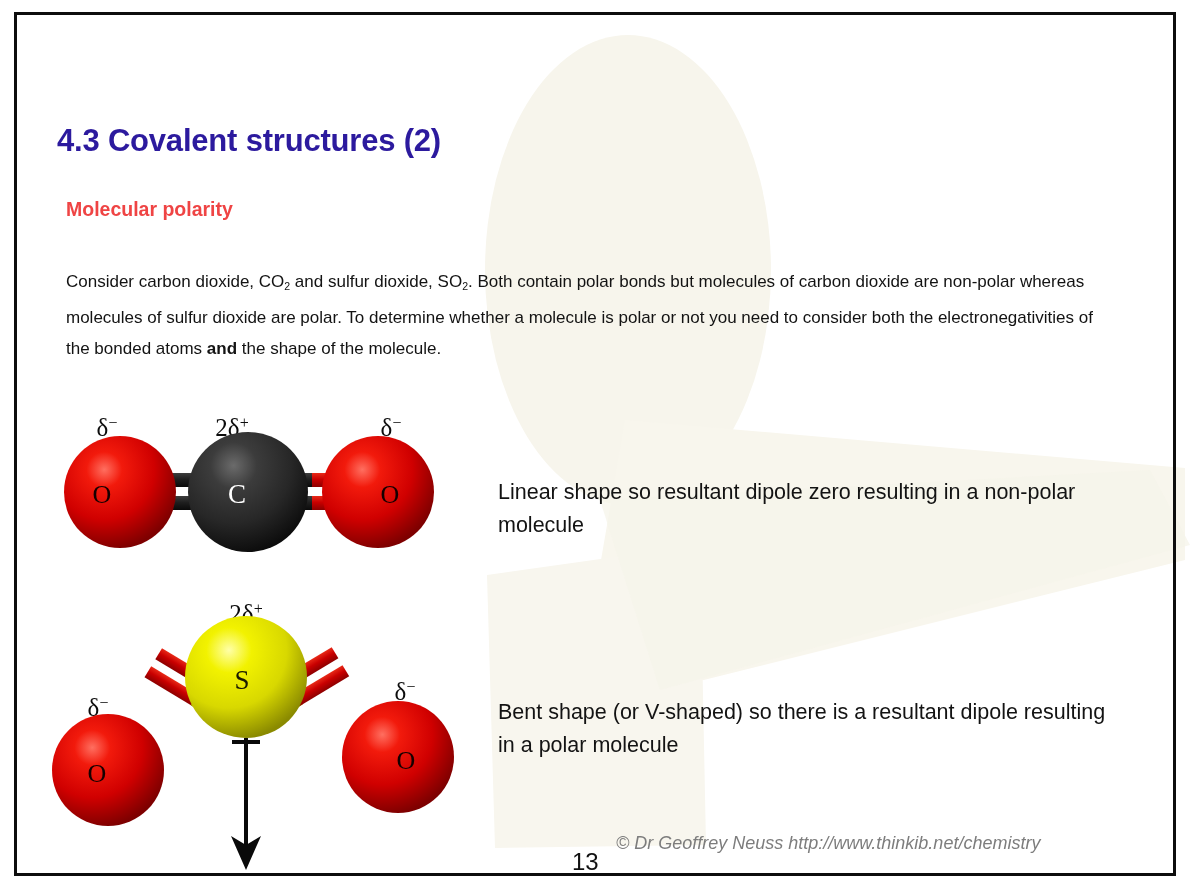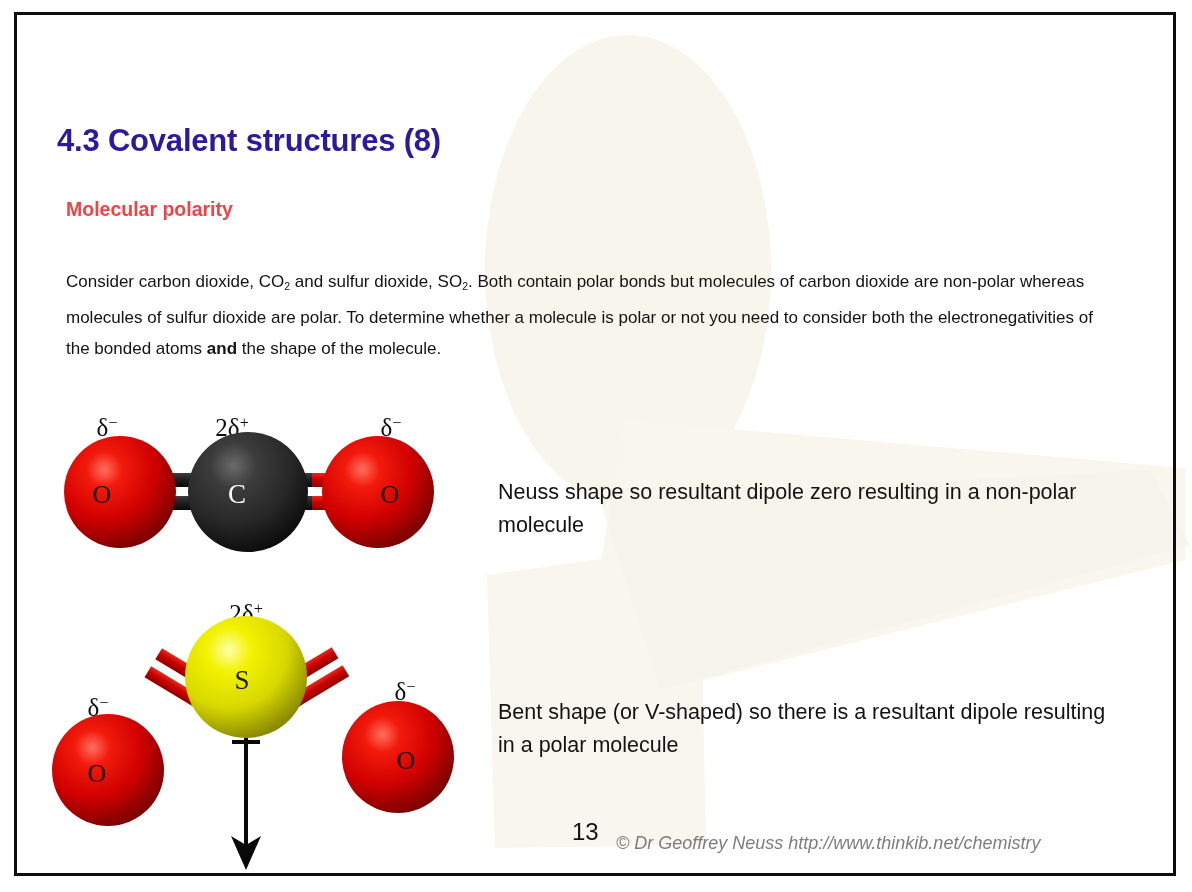--- a/index.html
+++ b/index.html
@@ -100,21 +100,21 @@
     line-height:33px;
     color:#131313;
     z-index:3;
     width:620px;
   }
   #side-text-1{left:498px;top:476px;}
   #side-text-2{left:498px;top:696px;}
 
   
   #page-num{
-    position:absolute;left:572px;top:818px;
+    position:absolute;left:572px;top:848px;
     font-family:"Liberation Sans", sans-serif;
     font-size:24px;
     color:#111111;
     z-index:4;
   }
   #copyright{
     position:absolute;left:616px;top:833px;
     font-family:"Liberation Sans", sans-serif;
     font-style:italic;
     font-size:18px;
@@ -129,21 +129,21 @@
 <div id="slide">
 
   <svg id="watermark" viewBox="0 0 1192 892" xmlns="http://www.w3.org/2000/svg" aria-hidden="true">
     <ellipse cx="628" cy="270" rx="143" ry="235" fill="#F7F5EC"></ellipse>
     <polygon points="625,420 1185,468 1185,560 575,712" fill="#F8F6ED"></polygon>
     <polygon points="487,575 700,545 706,845 495,848" fill="#F8F6EE"></polygon>
     <polygon points="600,500 1150,470 1190,545 660,690" fill="#F6F4E9" opacity="0.75"></polygon>
   </svg>
 
 
-  <div id="title">4.3 Covalent structures (8)</div>
+  <div id="title">4.3 Covalent structures (2)</div>
 
   <div id="subtitle">Molecular polarity</div>
 
   <div id="body-para">
     <span>Consider carbon dioxide, CO</span><sub>2</sub><span> and sulfur dioxide, SO</span><sub>2</sub><span>. Both contain polar bonds but molecules of carbon dioxide are non-polar whereas molecules of sulfur dioxide are polar. To determine whether a molecule is polar or not you need to consider both the electronegativities of the bonded atoms </span><b>and</b><span> the shape of the molecule.</span>
   </div>
 
   <div class="mol" id="co2-mol">
     <svg width="400" height="160" viewBox="0 0 400 160" xmlns="http://www.w3.org/2000/svg">
       <defs>
@@ -250,20 +250,20 @@
       </g>
 
       <g stroke="#090909" fill="#090909">
         <line x1="196" y1="146" x2="196" y2="258" stroke-width="4"></line>
         <line x1="182" y1="150" x2="210" y2="150" stroke-width="4"></line>
         <polygon points="196,278 181,244 196,253 211,244" stroke="none"></polygon>
       </g>
     </svg>
   </div>
 
-  <div class="side-text" id="side-text-1">Neuss shape so resultant dipole zero resulting in a non-polar molecule</div>
+  <div class="side-text" id="side-text-1">Linear shape so resultant dipole zero resulting in a non-polar molecule</div>
   <div class="side-text" id="side-text-2">Bent shape (or V-shaped) so there is a resultant dipole resulting in a polar molecule</div>
 
   <div id="page-num">13</div>
   <div id="copyright">© Dr Geoffrey Neuss http://www.thinkib.net/chemistry</div>
 
   <div id="frame"></div>
 </div>
 
 </body></html>

